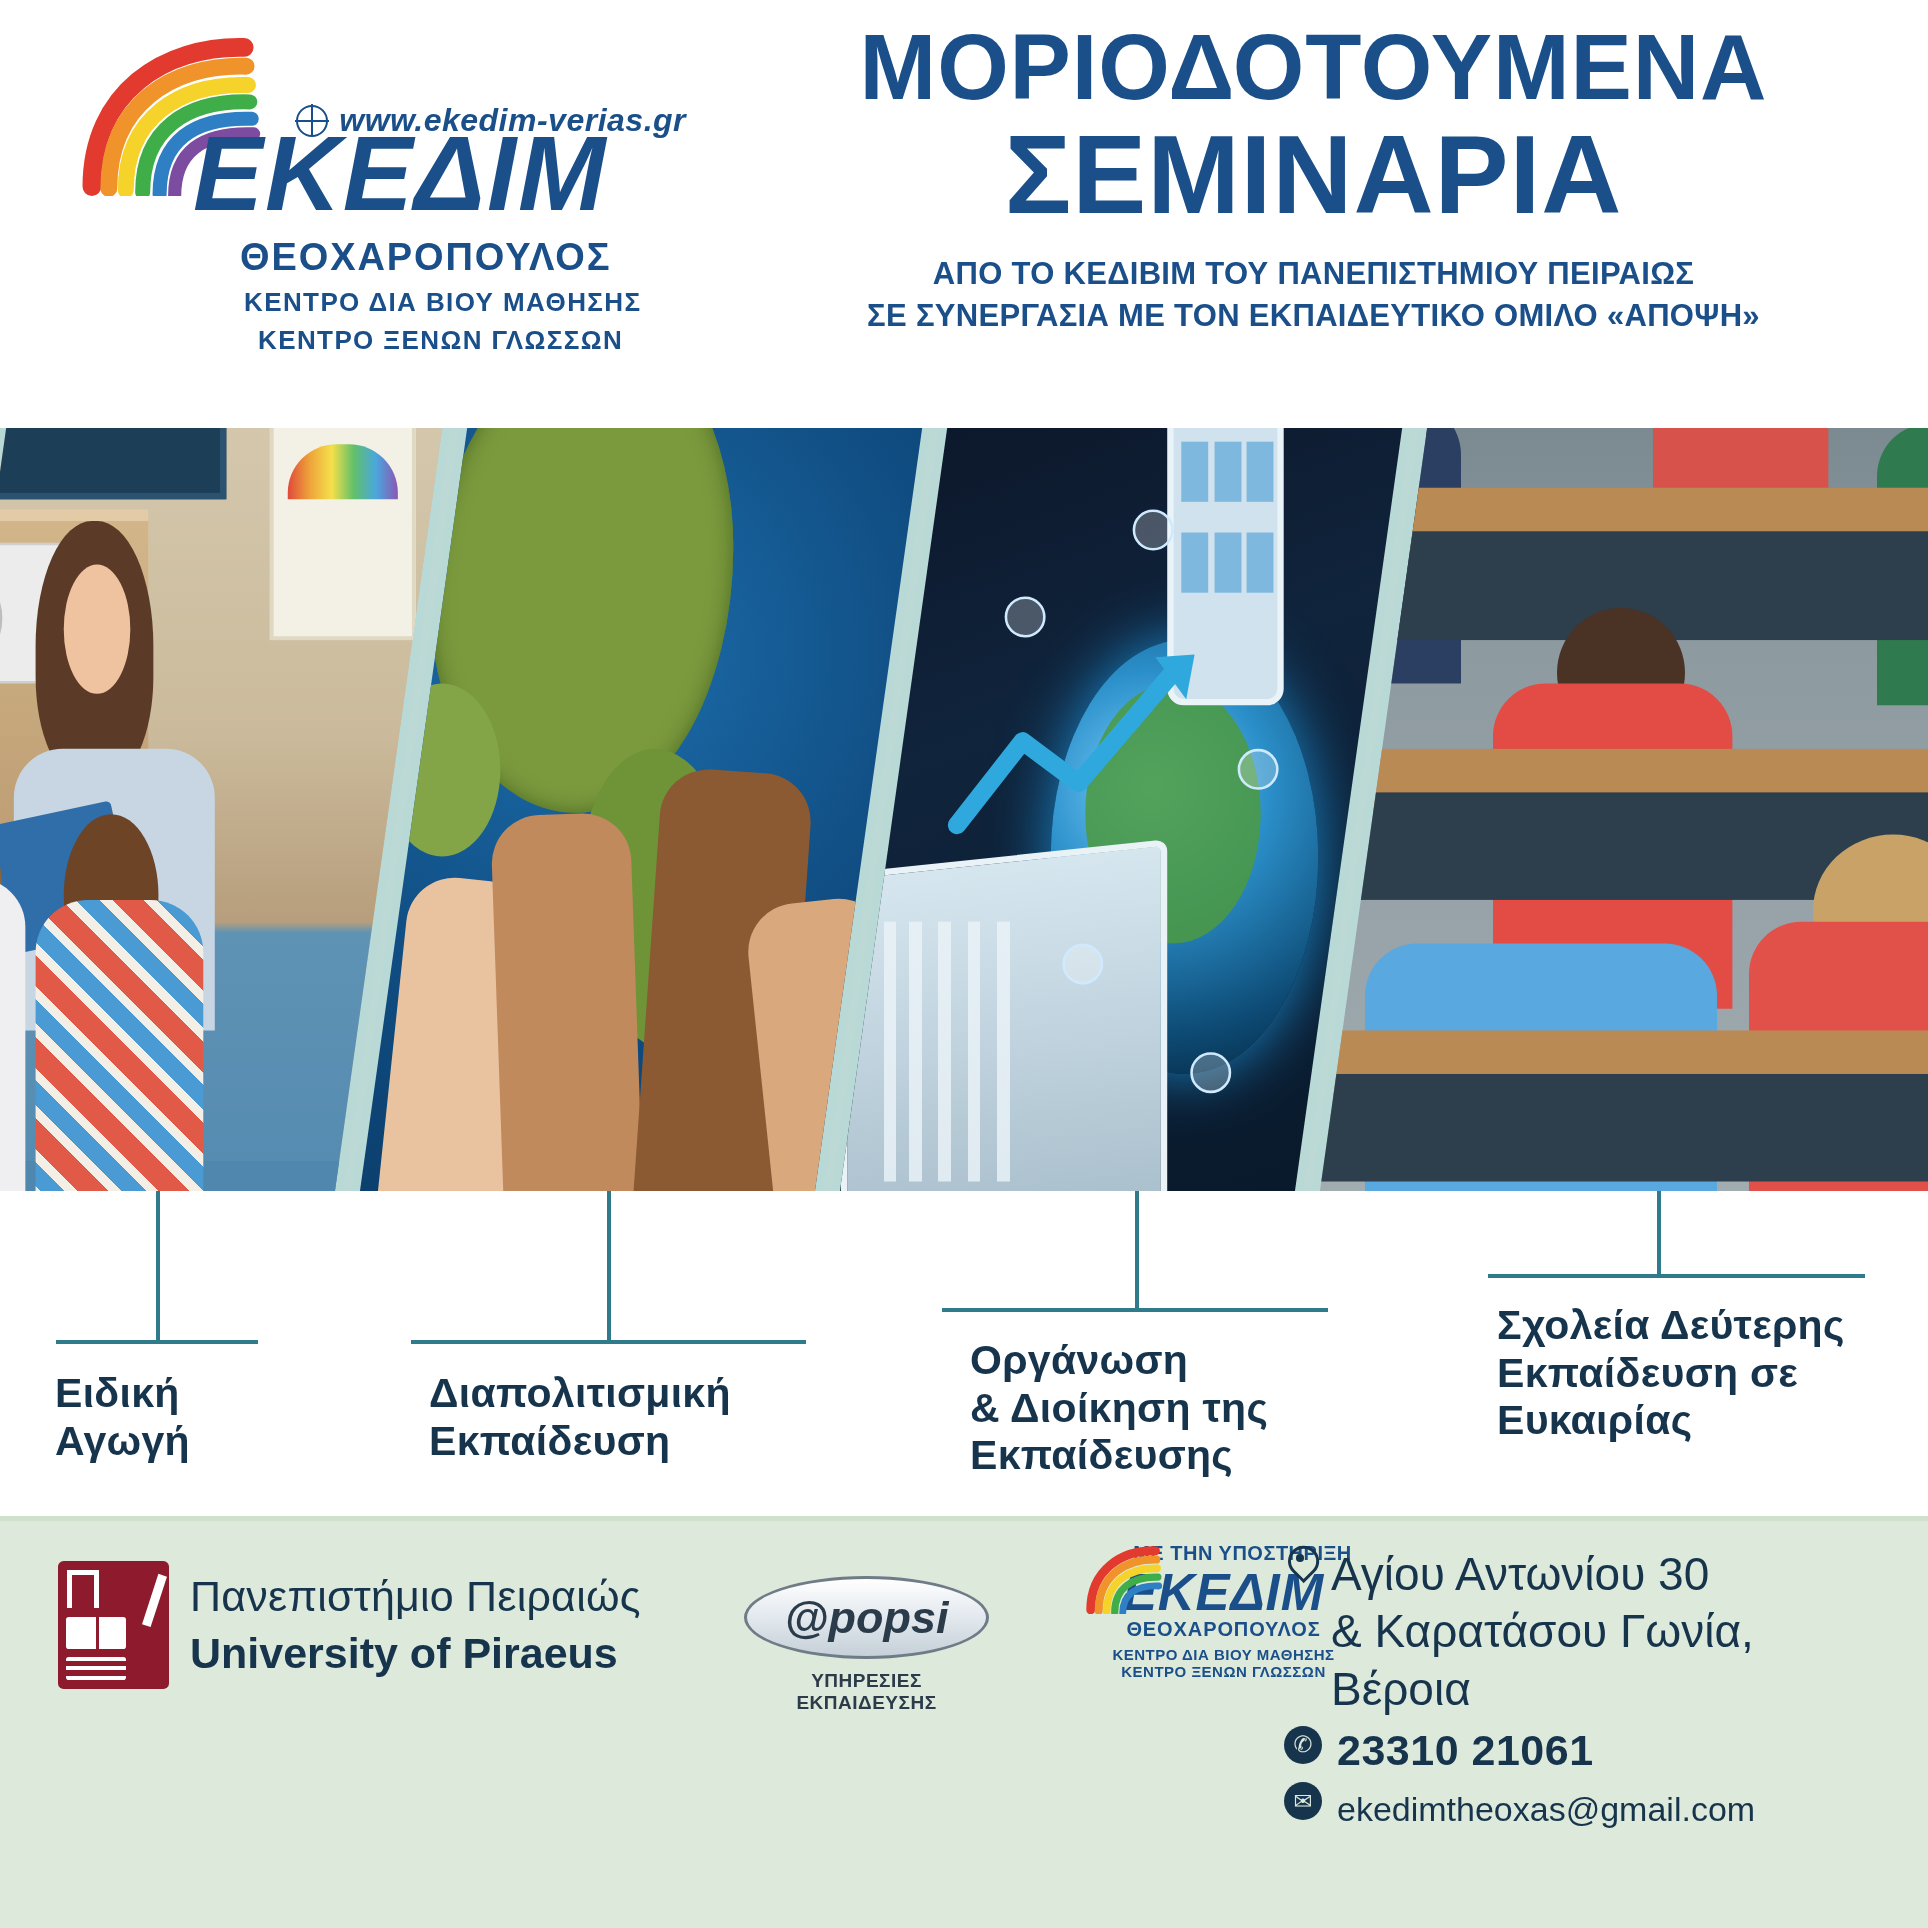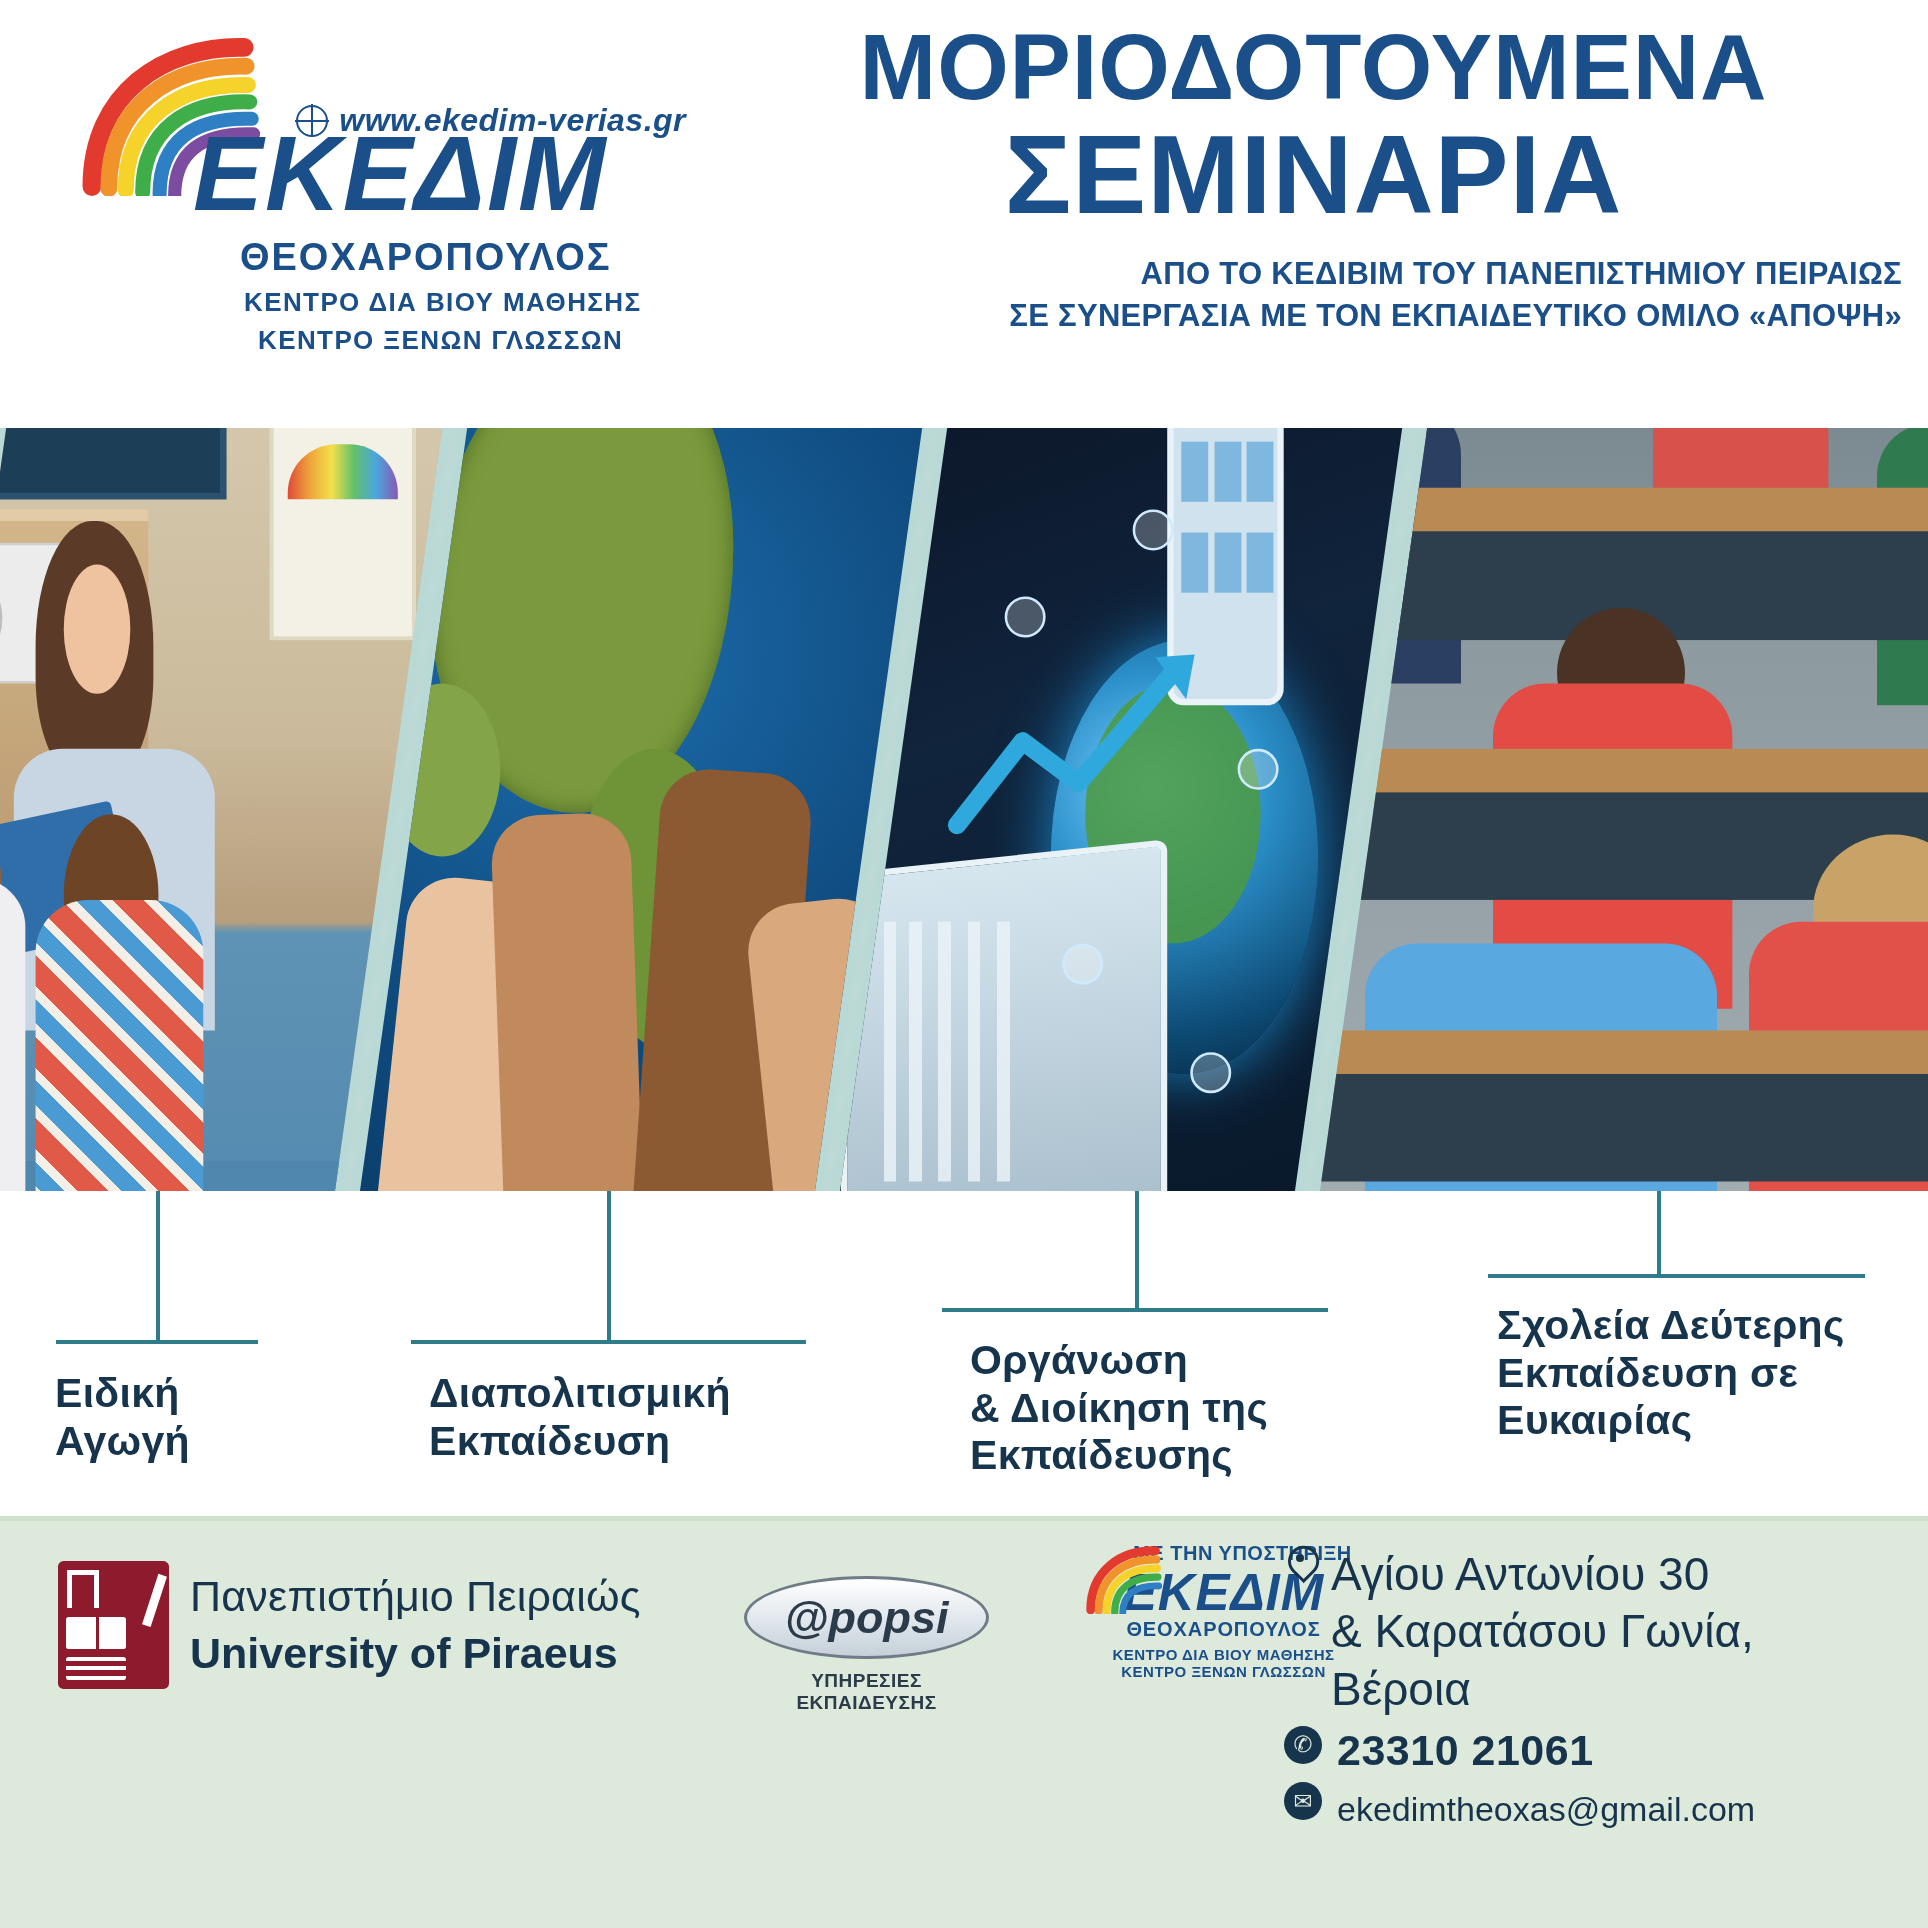--- a/index.html
+++ b/index.html
@@ -101,21 +101,21 @@
     letter-spacing: 0.9px; line-height: 1.0;
   }
   .title-l2 {
     font-size: 111px; font-weight: bold; color: #1a4f8a;
     letter-spacing: 0.9px; line-height: 1.02;
     margin-top: 5.6px;
   }
   .title-sub {
     margin-top: 21px;
     font-size: 31px; font-weight: bold; color: #1a4f8a;
-    line-height: 1.35; letter-spacing: 0.3px; text-align: right;
+    line-height: 1.35; letter-spacing: 0.3px;
   }
 
   
   .strip {
     position: relative;
     flex: 0 0 763px;
     height: 763px;
     width: 100%;
     background: #bcd9d5;
     overflow: hidden;

